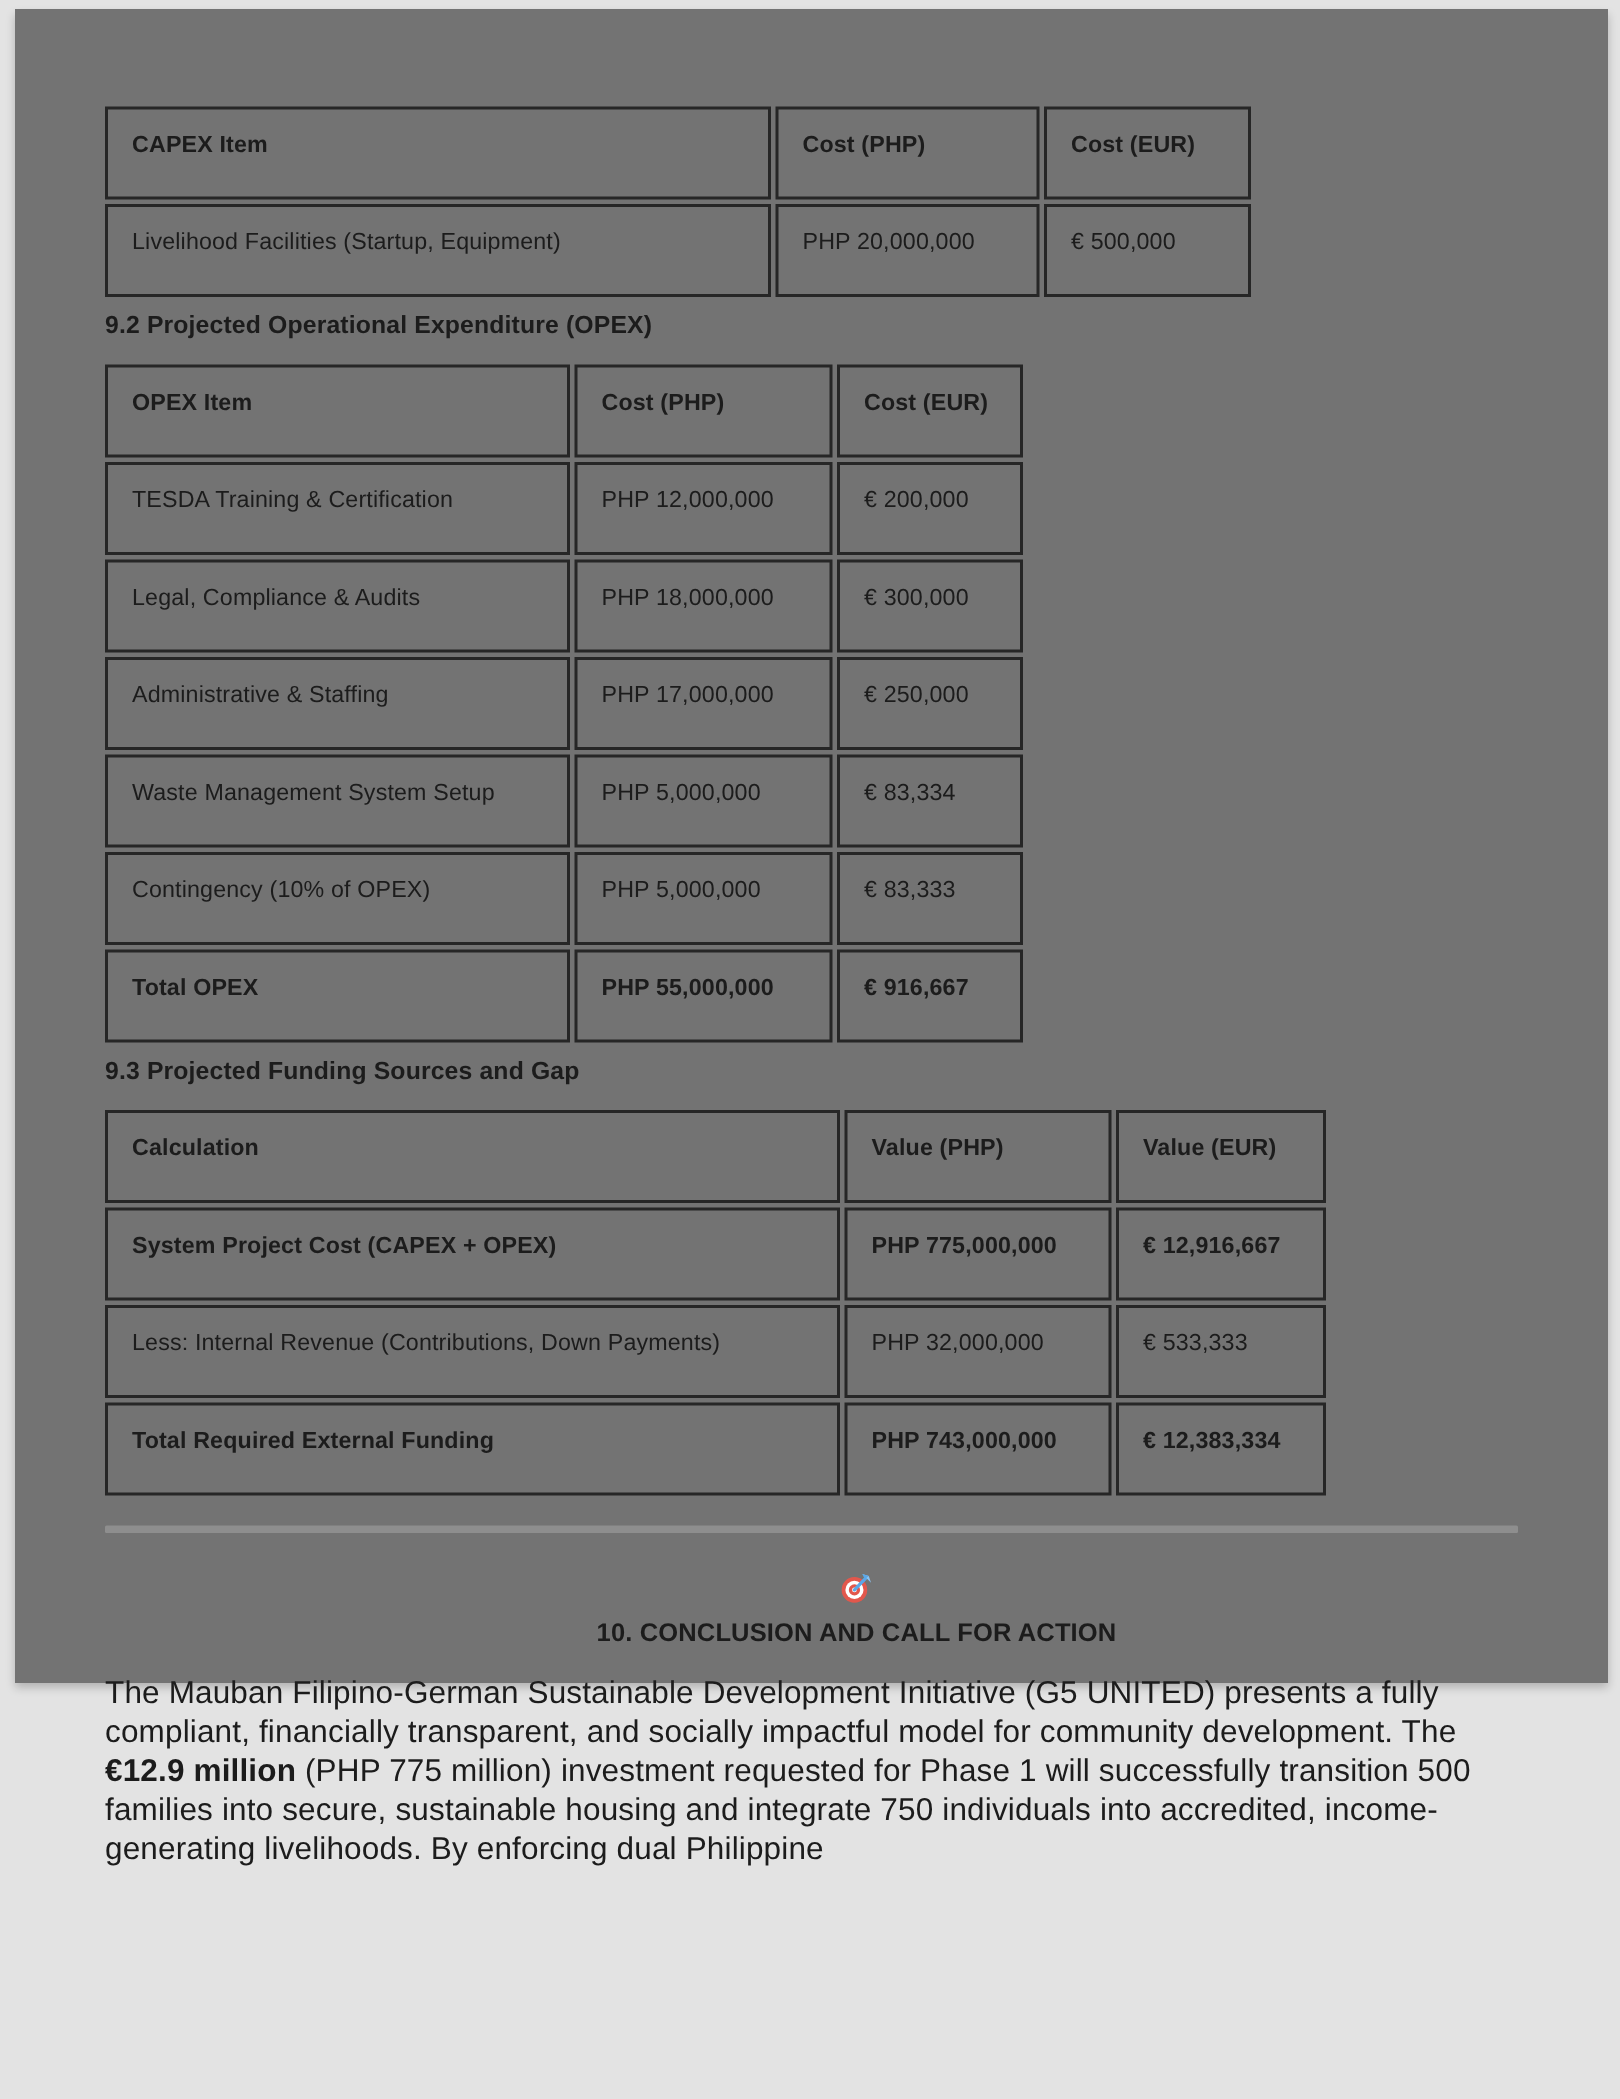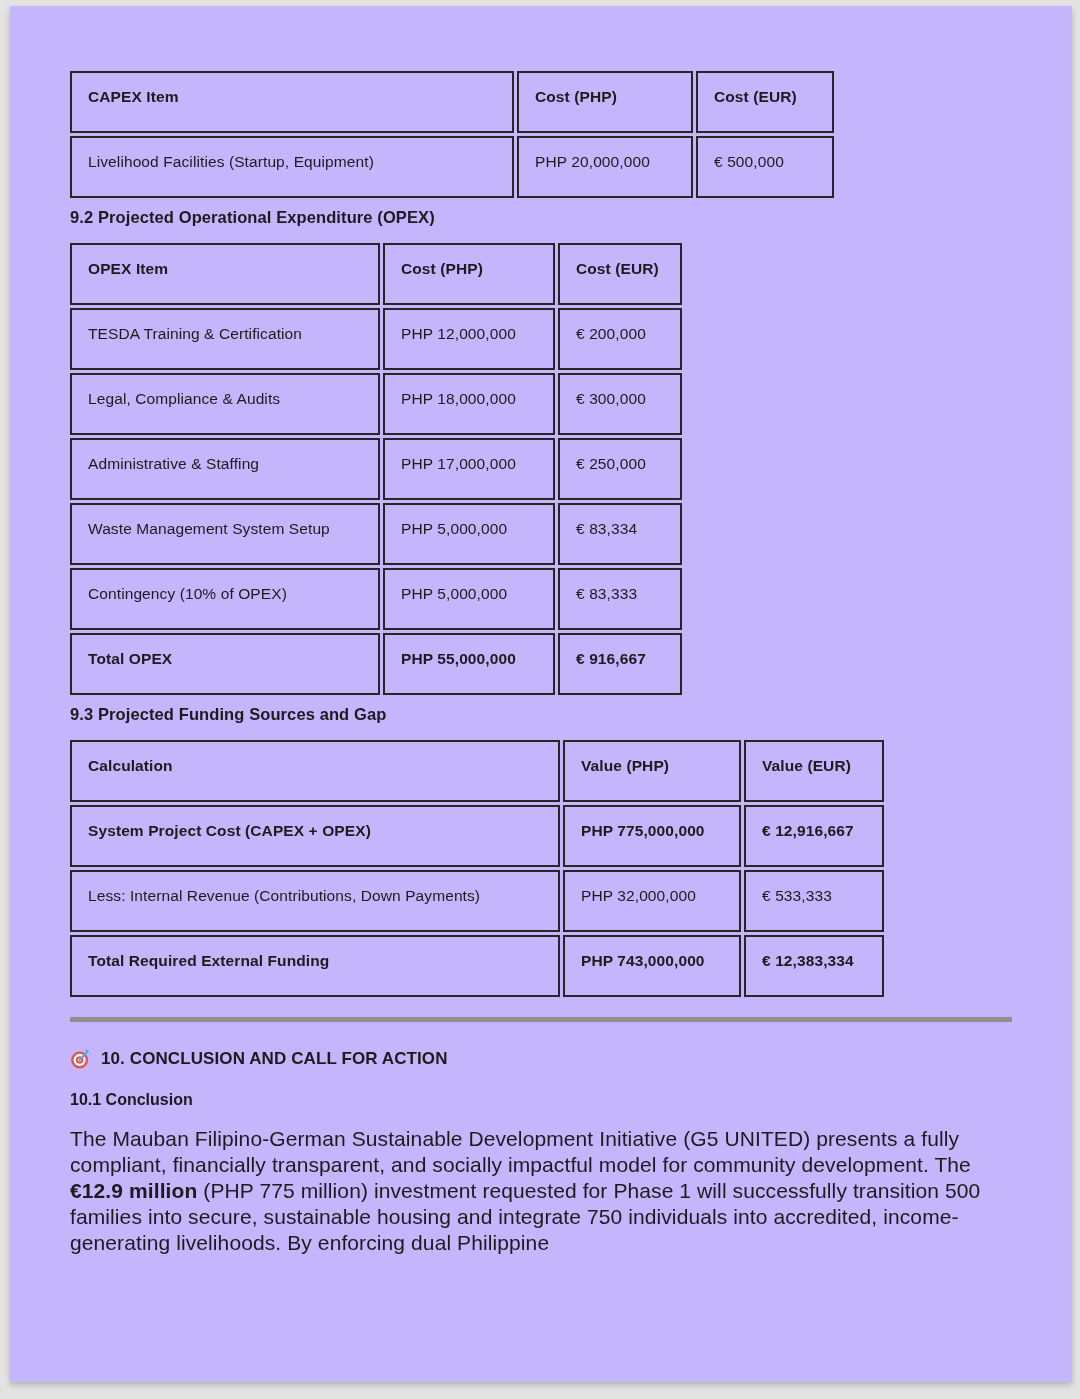--- a/index.html
+++ b/index.html
@@ -10,22 +10,22 @@
     background: #e3e3e3;
     font-family: "Liberation Sans", sans-serif;
     color: #1c1c1c;
     overflow: hidden;
   }
   .page {
     position: absolute;
     left: 10px;
     top: 6px;
     width: 1062px;
-    height: 1376px;
-    background: #c4b5fd;
+    height: 1116px;
+    background: #737373;
     box-shadow: 0 3px 6px rgba(0,0,0,0.22);
   }
   .content {
     position: relative;
     padding: 62px 0 0 60px;
   }
   table.doc-table {
     border-collapse: separate;
     border-spacing: 3px;
     margin-left: -3px;
@@ -58,20 +58,21 @@
     height: 5px;
     background: #8e8e8e;
     margin-top: 17px;
     border-radius: 1px;
   }
   .h2-row {
     display: flex;
     align-items: center;
     gap: 9px;
     margin-top: 26px;
+    flex-direction: column;
   }
   .h2-row .heading-text {
     font-size: 17px;
     font-weight: 700;
     letter-spacing: 0.1px;
   }
   .icon { display: inline-flex; width: 22px; height: 22px; }
   h4.sub-heading {
     margin: 21px 0 0 0;
     font-size: 16px;
@@ -200,18 +201,17 @@
           <circle cx="10.5" cy="13" r="4.1" fill="#e2574c"></circle>
           <circle cx="10.5" cy="13" r="1.7" fill="#ffffff"></circle>
           <path d="M10.5 13 L18.6 4.6" stroke="#5aa7e8" stroke-width="2.4" stroke-linecap="round"></path>
           <path d="M16.2 1.4 L22.6 7.8 L20.9 2.9 Z" fill="#8cc3f2"></path>
           <path d="M16.2 1.4 L20.9 2.9 L18.0 5.2 Z" fill="#5aa7e8"></path>
         </svg>
       </span>
       <span class="heading-text">10. CONCLUSION AND CALL FOR ACTION</span>
     </div>
 
-    <h4 class="sub-heading">10.1 Conclusion</h4>
 
     <p class="body-paragraph"><span>The Mauban Filipino-German Sustainable Development Initiative (G5 UNITED) presents a fully compliant, financially transparent, and socially impactful model for community development. The </span><strong>€12.9 million</strong><span> (PHP 775 million) investment requested for Phase 1 will successfully transition 500 families into secure, sustainable housing and integrate 750 individuals into accredited, income-generating livelihoods. By enforcing dual Philippine</span></p>
 
   </div>
 </div>
 
 </body></html>

